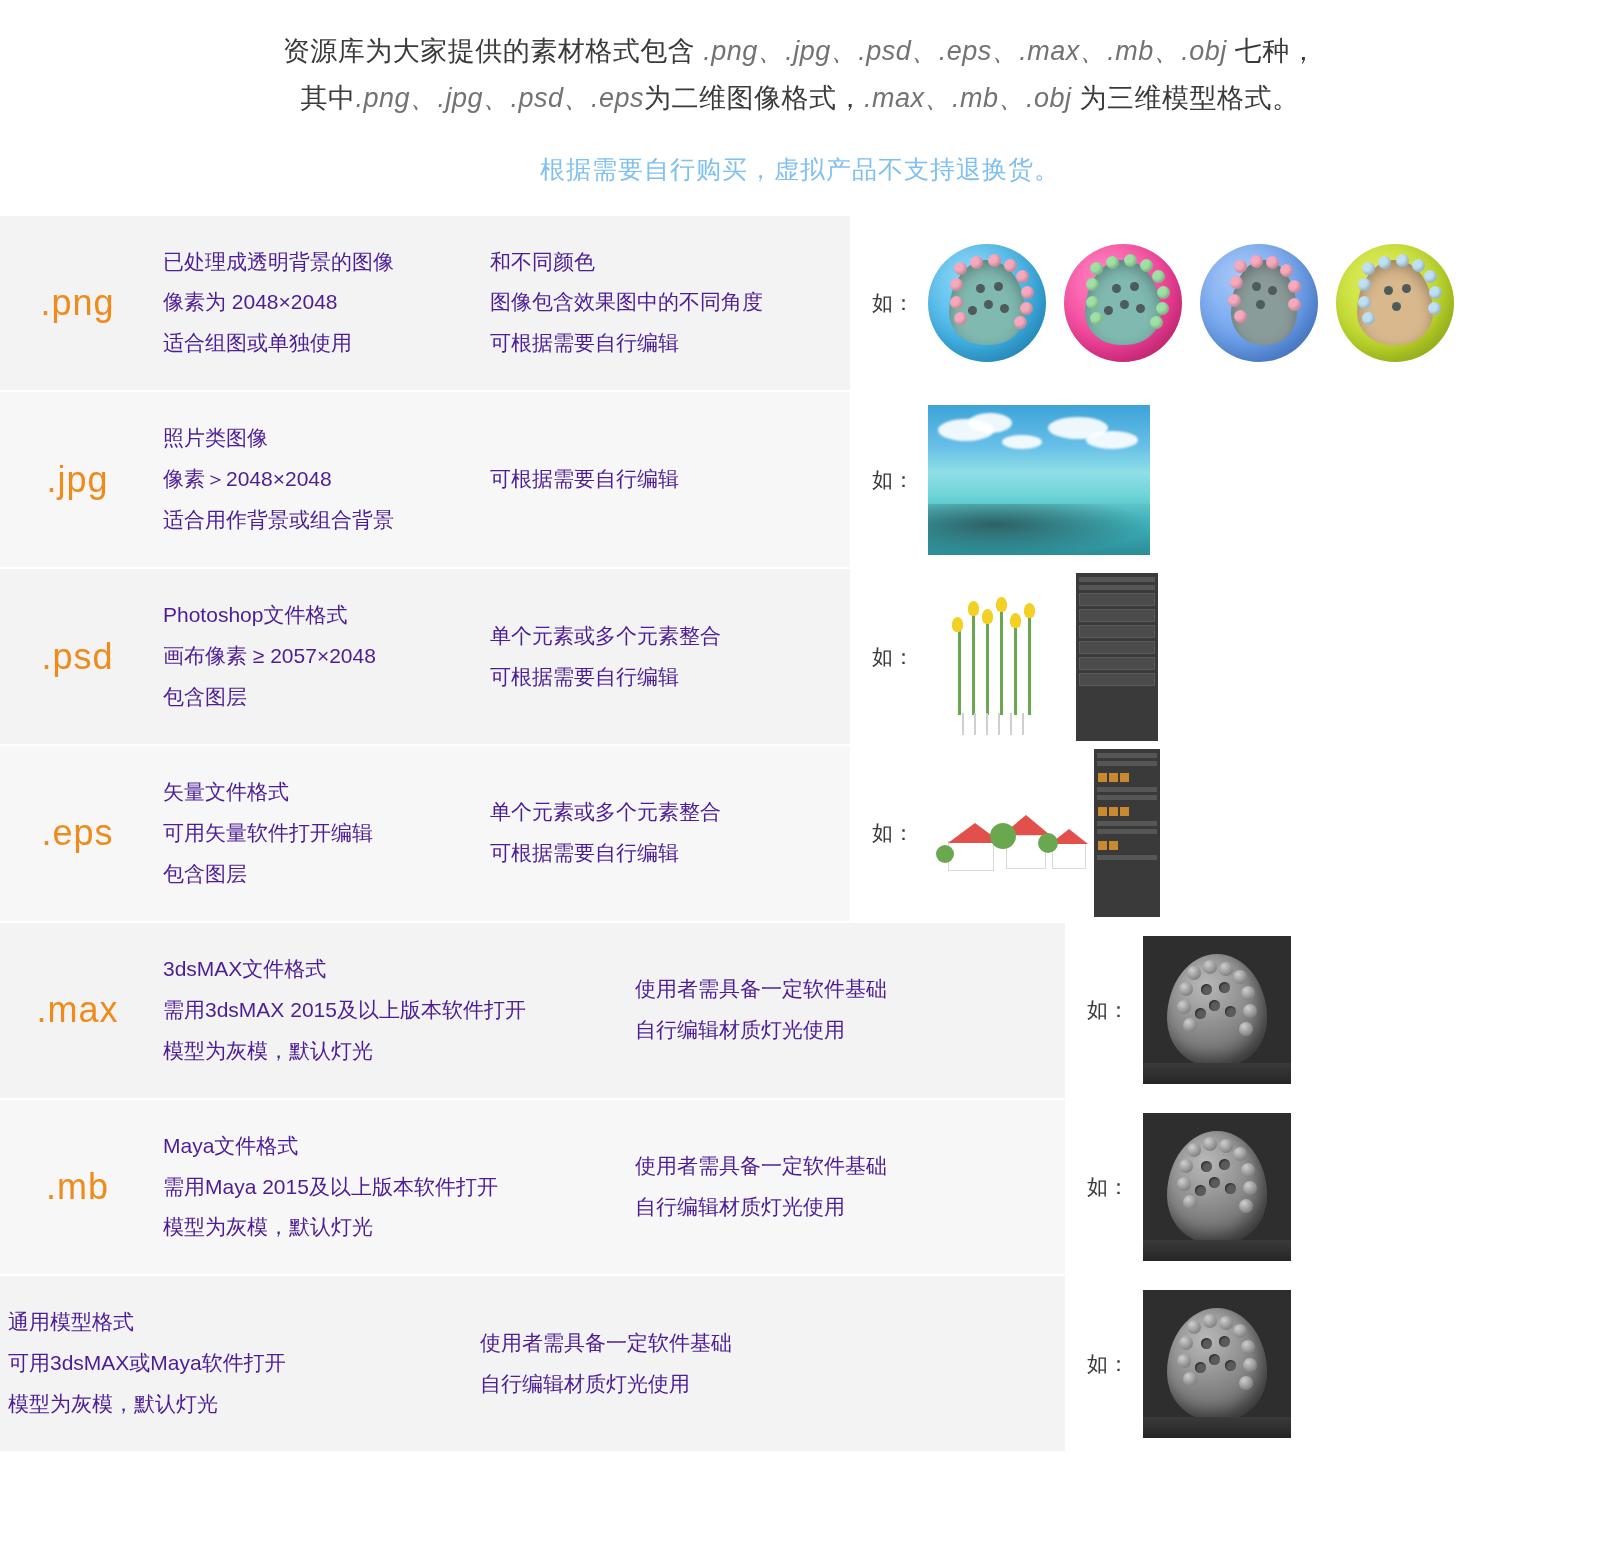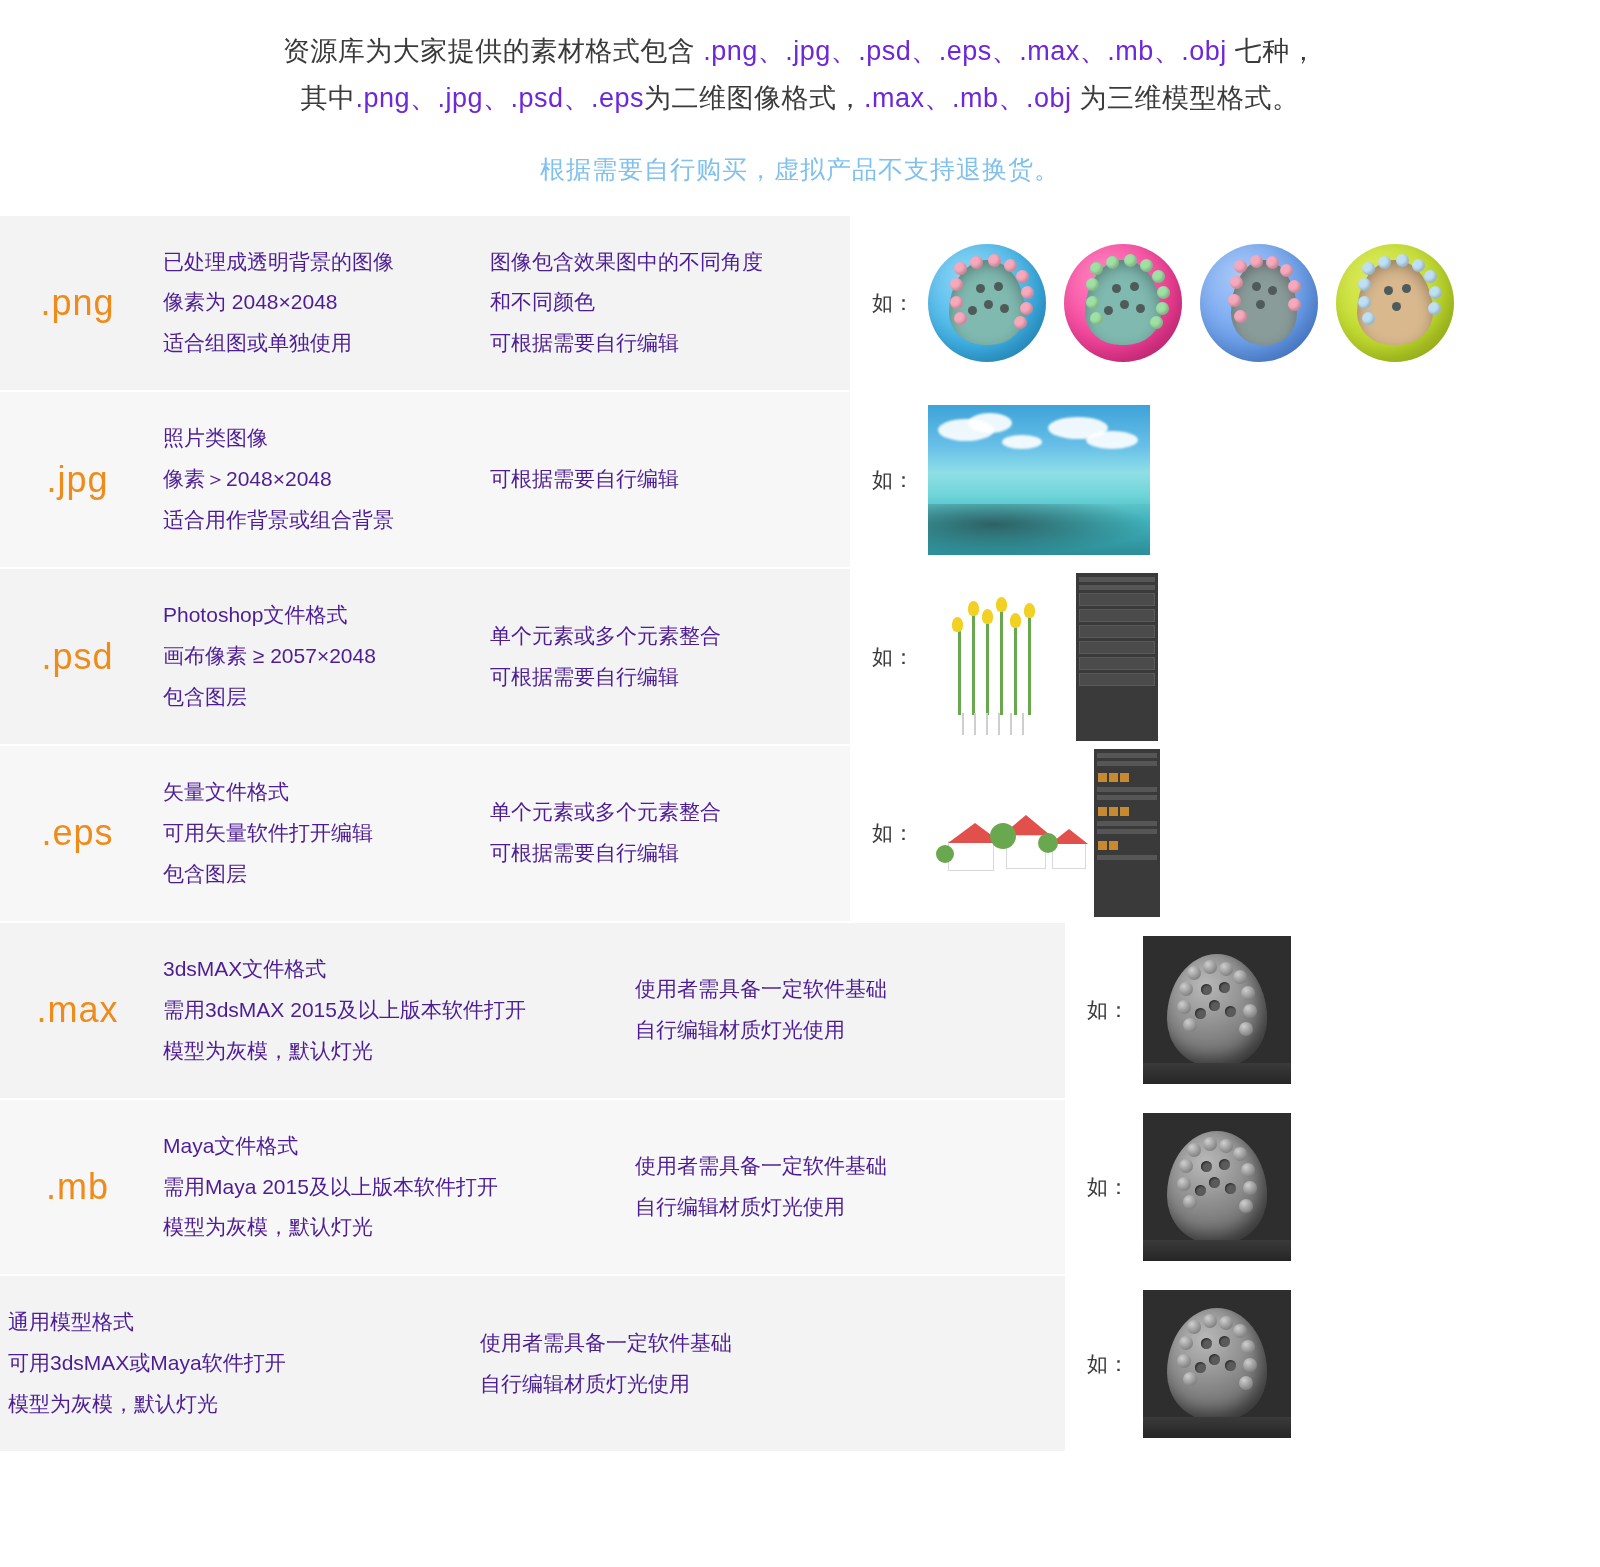--- a/index.html
+++ b/index.html
@@ -20,21 +20,21 @@
   .header {
     padding: 28px 0 10px 0;
     text-align: center;
   }
   .header-line {
     font-size: 27px;
     color: #3a3a3a;
     line-height: 1.75;
     letter-spacing: 0.5px;
   }
-  .accent { color: #6d28d9; }
+  .accent { color: #737373; font-style: italic; }
   .header-sub {
     margin-top: 26px;
     font-size: 25px;
     color: #3a3a3a;
     line-height: 1.6;
   }
   .gift-badge {
     display: inline-block;
     background: #e8231f;
     color: #ffffff;
@@ -320,22 +320,22 @@
   <div class="table">
 
     <div class="row shade-a r-png">
       <div class="col-ext">.png</div>
       <div class="col-desc">
         <div class="desc-line">已处理成透明背景的图像</div>
         <div class="desc-line">像素为 2048×2048</div>
         <div class="desc-line">适合组图或单独使用</div>
       </div>
       <div class="col-desc2">
+        <div class="desc-line">和不同颜色</div>
         <div class="desc-line">图像包含效果图中的不同角度</div>
-        <div class="desc-line">和不同颜色</div>
         <div class="desc-line">可根据需要自行编辑</div>
       </div>
       <div class="col-sample">
         <span class="ru-label">如：</span>
         <div class="sample-box">
           <div class="ball blue">
             <div class="cav"></div>
             <div class="dot" style="left:26px;top:18px"></div>
             <div class="dot" style="left:42px;top:12px"></div>
             <div class="dot" style="left:60px;top:10px"></div>

